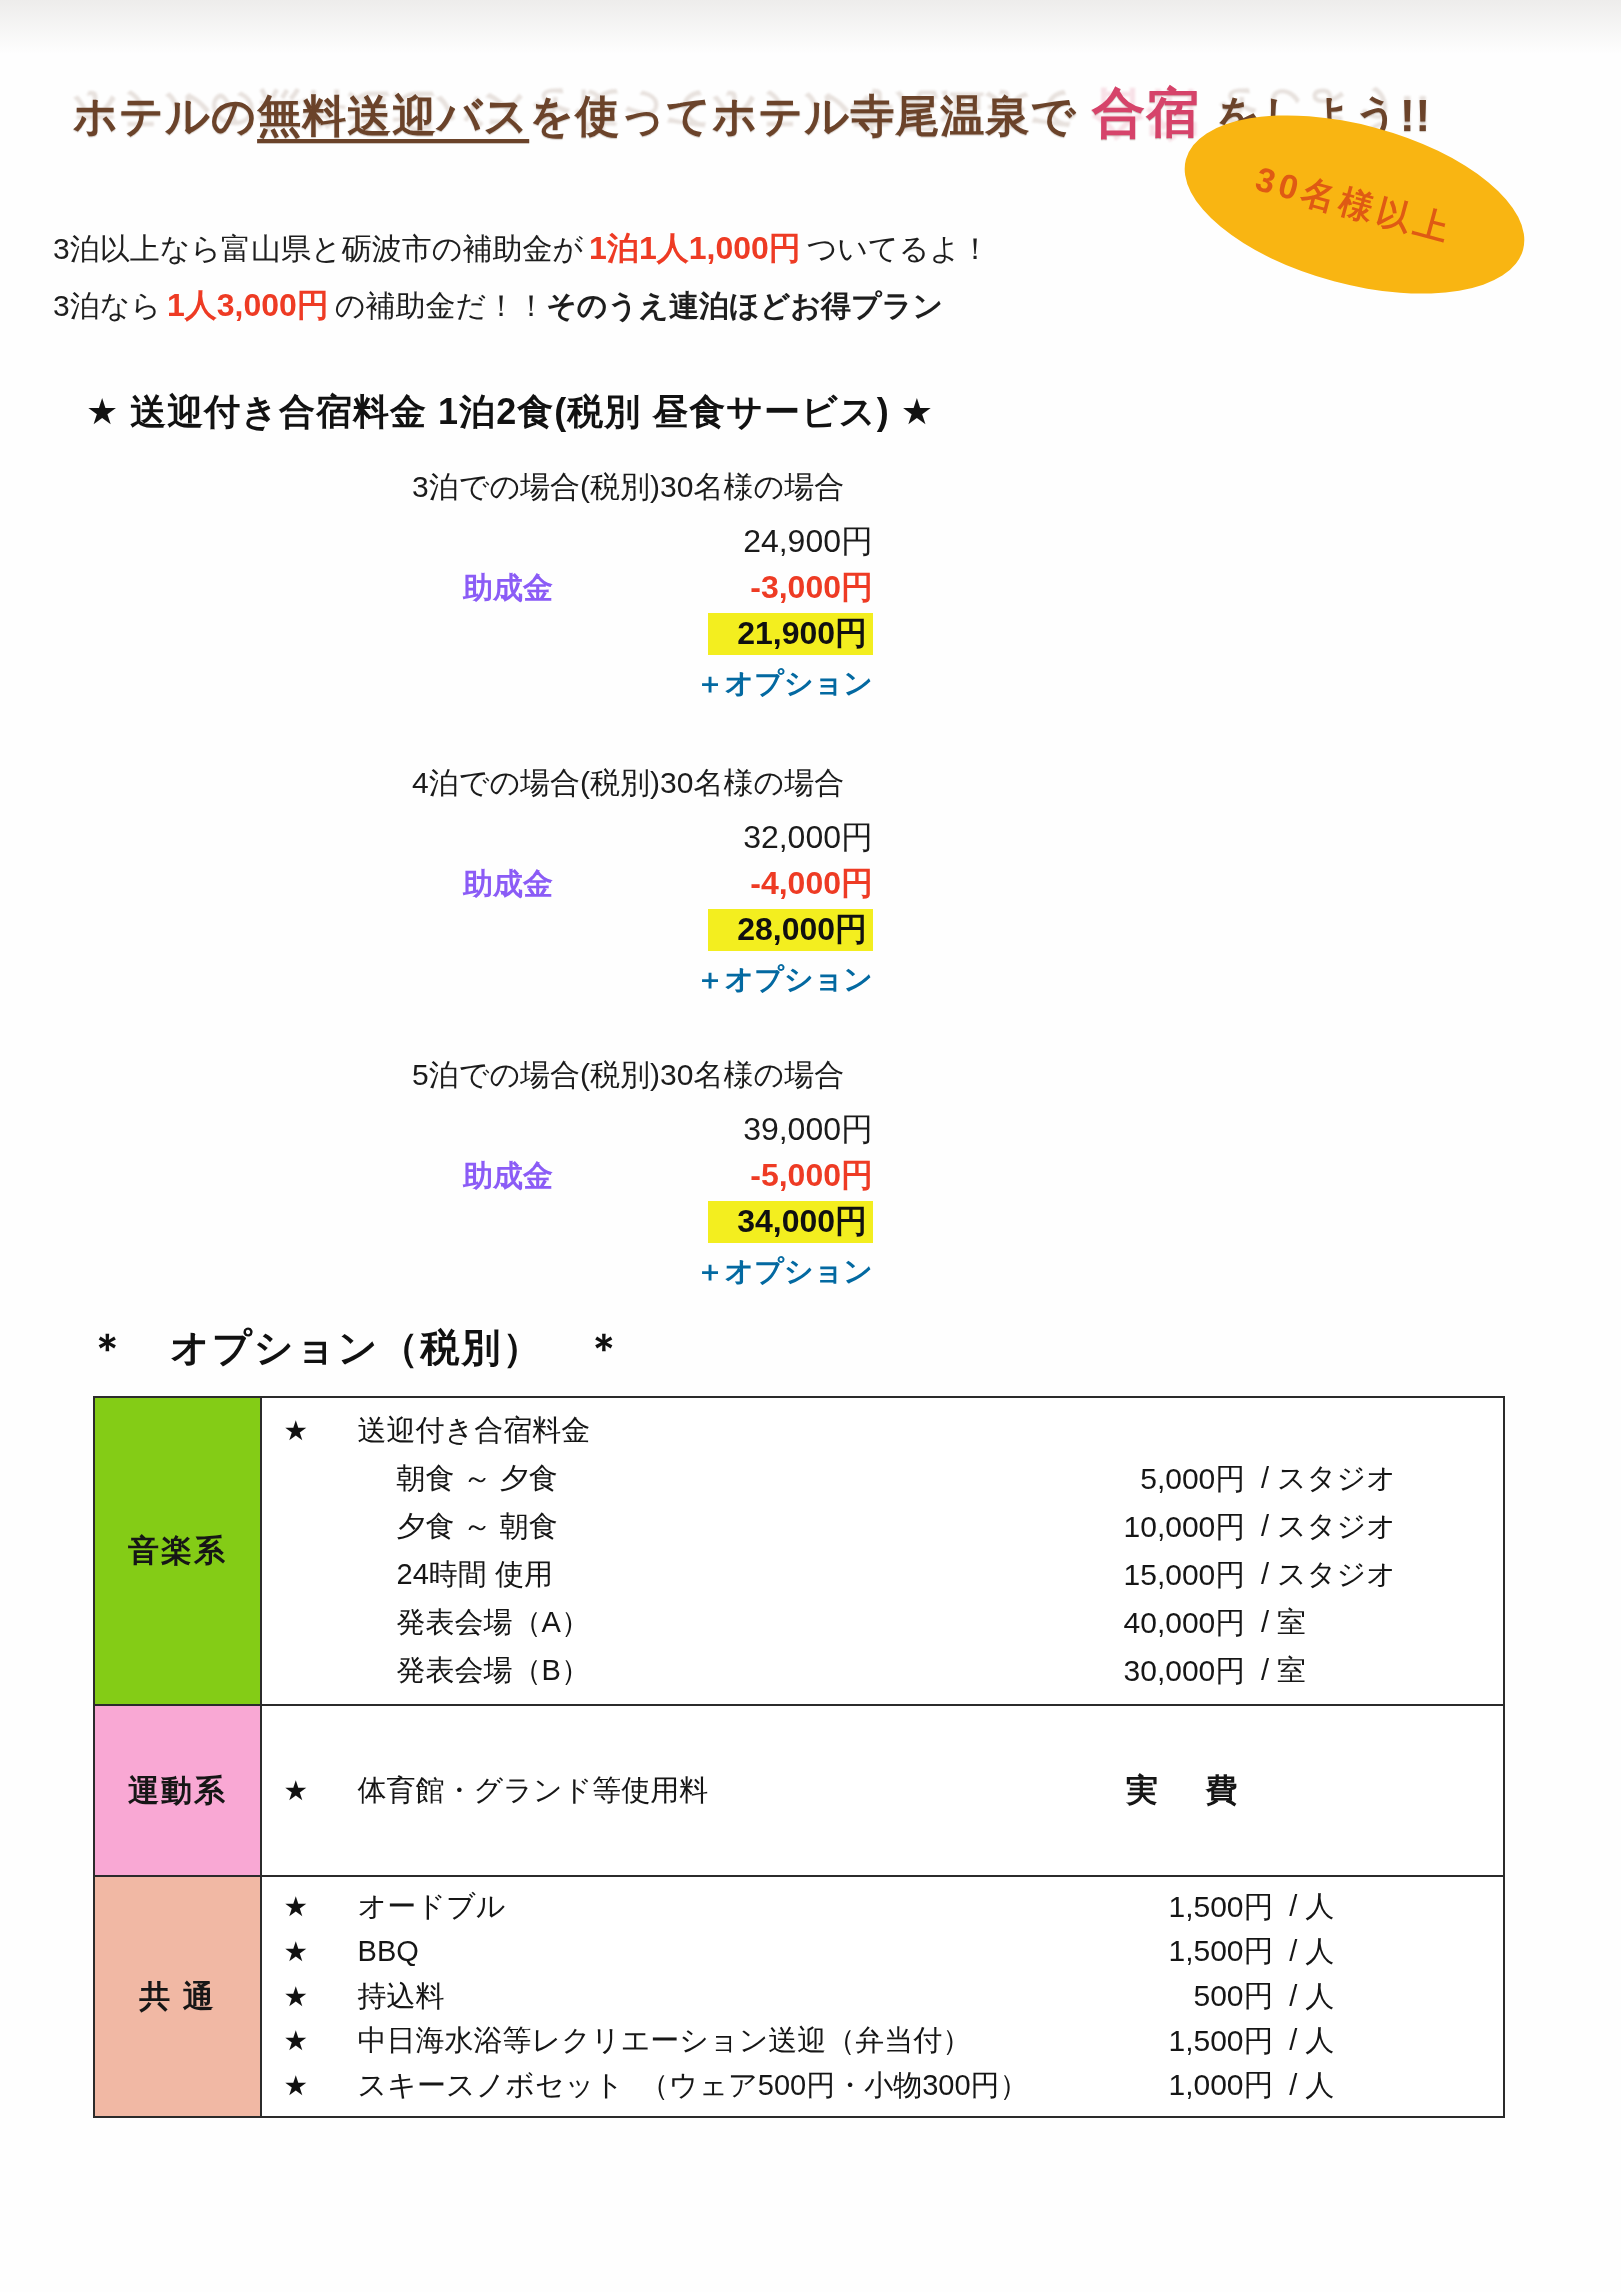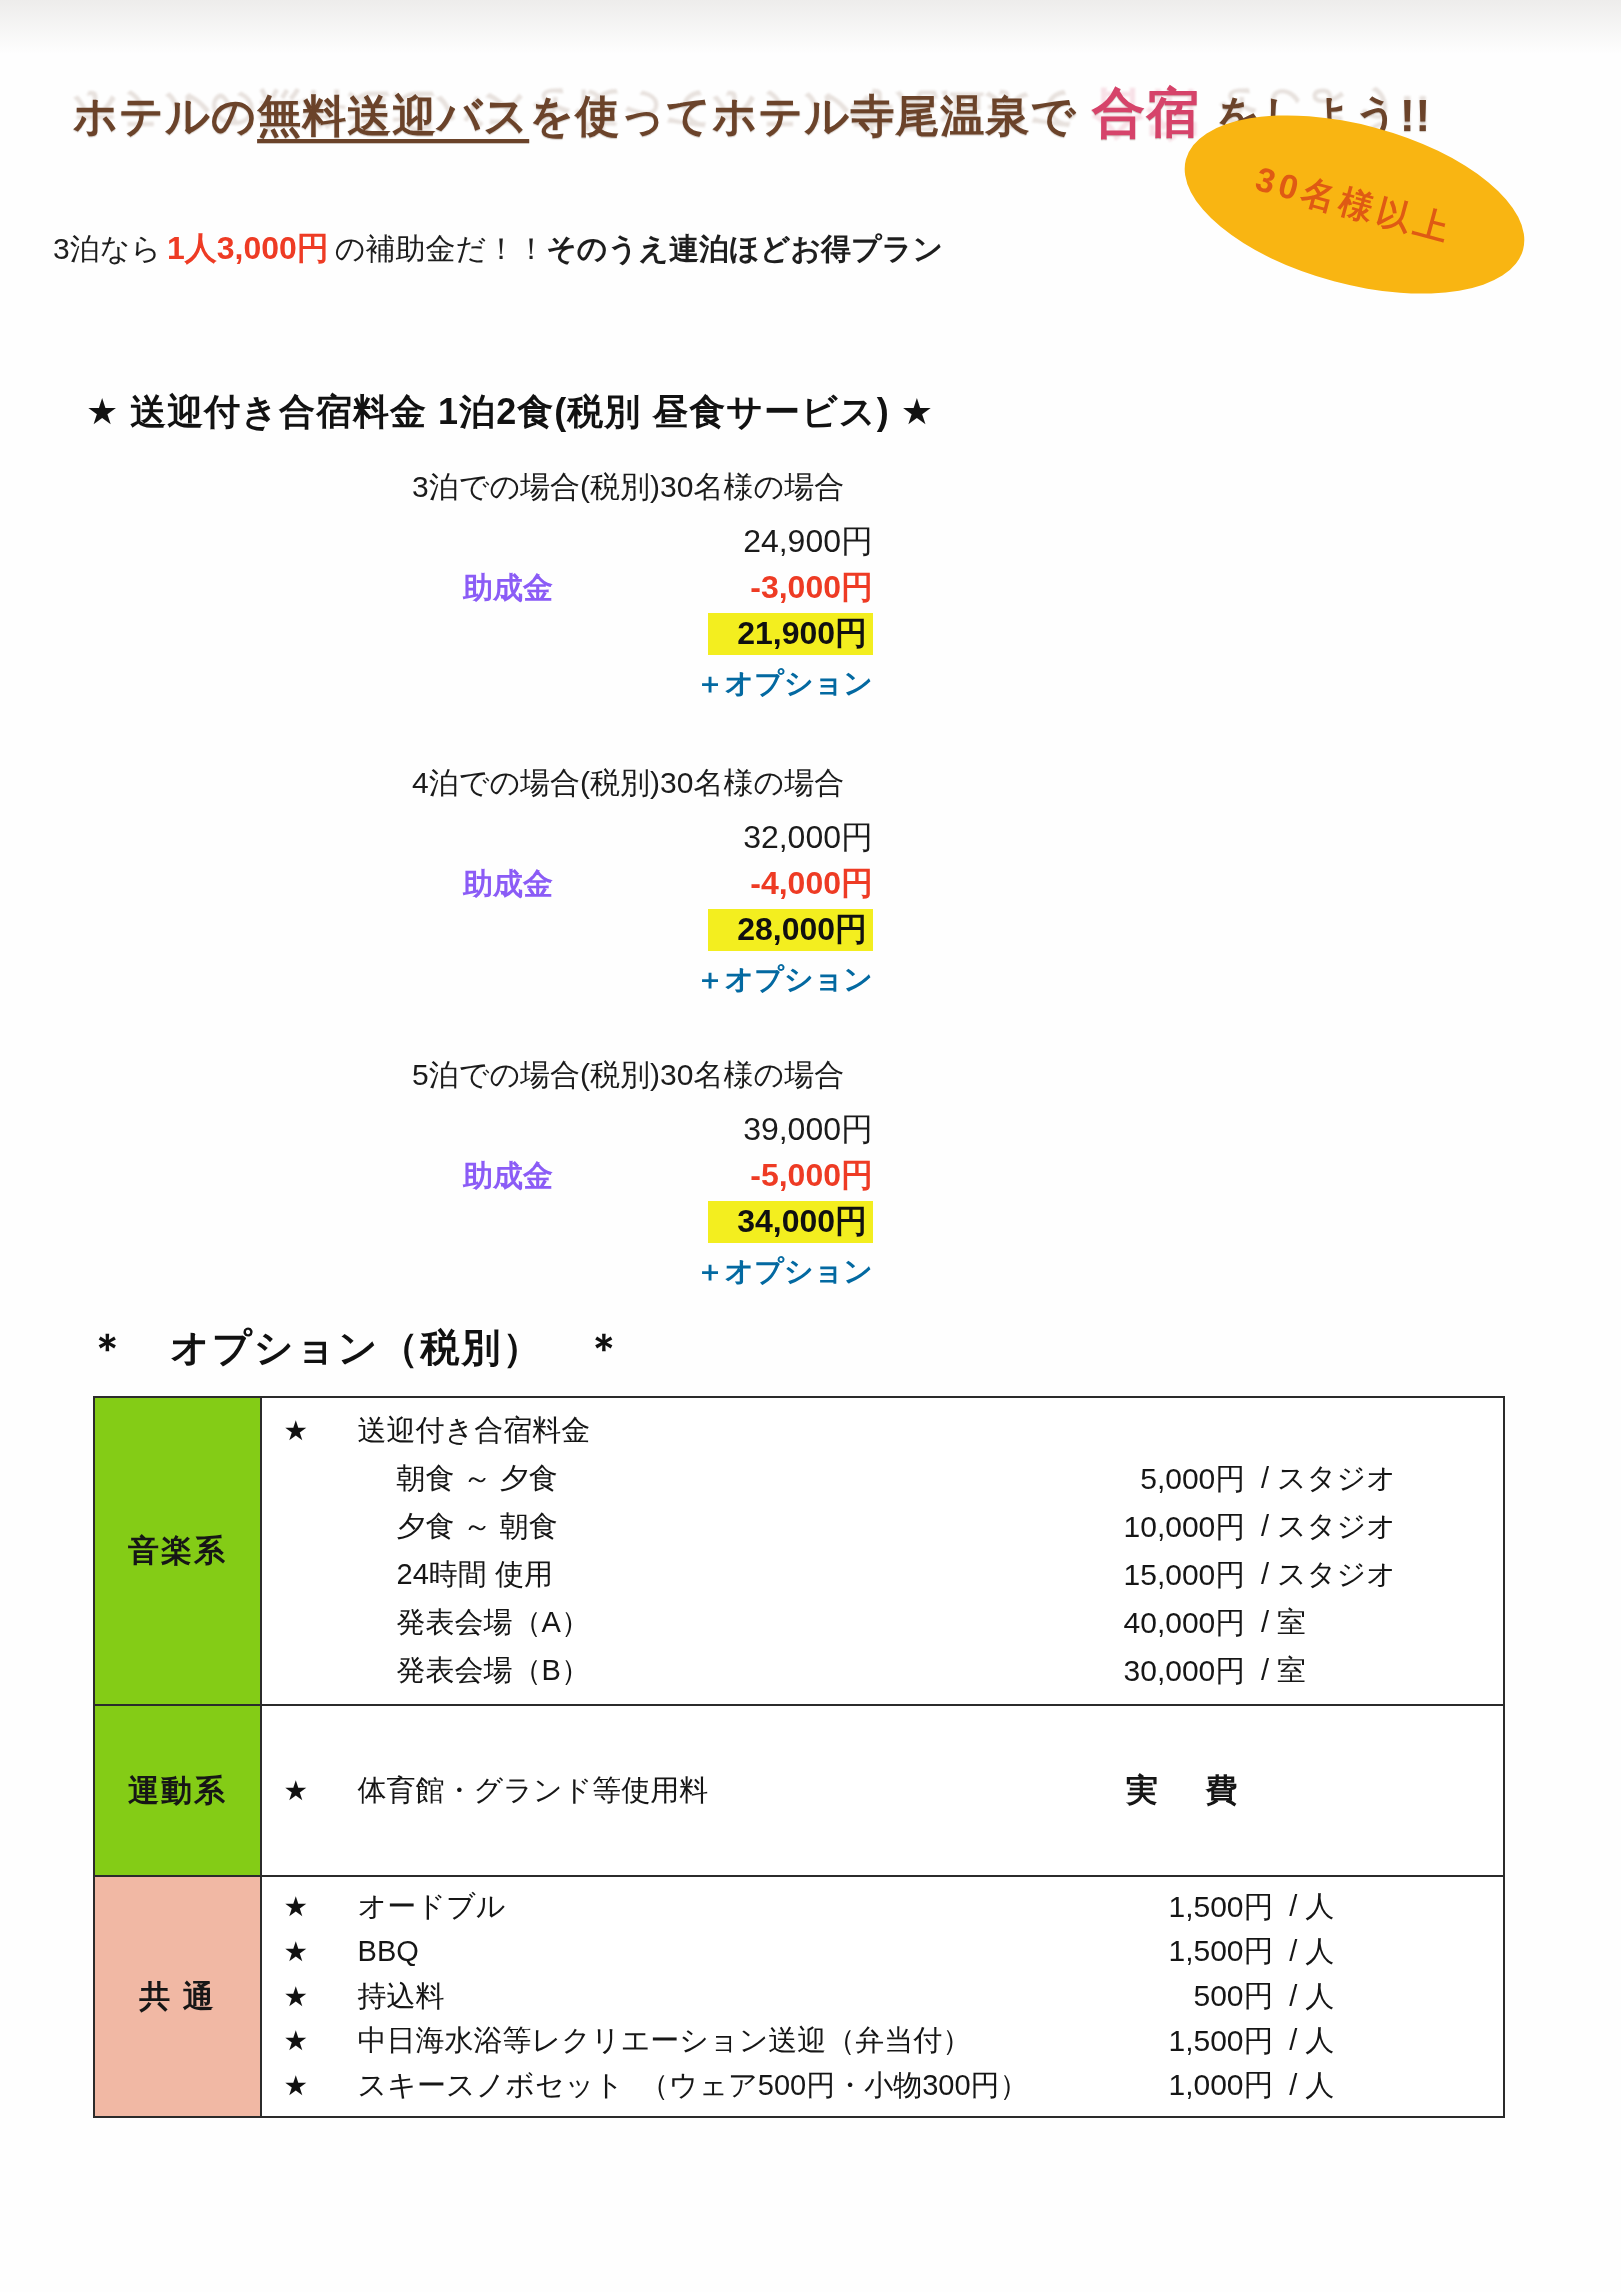--- a/index.html
+++ b/index.html
@@ -66,21 +66,21 @@
   .options-heading{position:absolute;left:88px;top:1321px;font-size:39px;font-weight:700;color:#111;letter-spacing:2px;white-space:nowrap;}
   .opt-table{position:absolute;left:93px;top:1396px;width:1408px;border:2.9px solid #2b2b2b;background:#fff;}
   .opt-section{display:flex;}
   .opt-section + .opt-section{border-top:2px solid #2b2b2b;}
   .opt-cat{
     width:165px;flex:0 0 165px;border-right:2px solid #2b2b2b;
     display:flex;align-items:center;justify-content:center;
     font-size:31px;font-weight:700;color:#161616;letter-spacing:2px;
   }
   .cat-music{background:#84cc16;}
-  .cat-sports{background:#84cc16;}
+  .cat-sports{background:#f9a8d4;}
   .cat-common{background:#f1b8a4;}
   .opt-body{flex:1;display:flex;flex-direction:column;justify-content:center;padding:7.8px 93px 7.8px 21.6px;}
   .opt-row{display:flex;align-items:center;height:48px;font-size:29px;color:#161616;white-space:nowrap;}
   .opt-row .star{width:74px;flex:0 0 74px;font-size:27.4px;color:#111;}
   .opt-row.indent .label{margin-left:39px;}
   .opt-row .note{font-size:29px;margin-left:15.7px;}
   .opt-row .price{margin-left:auto;min-width:245px;text-align:right;font-size:30px;}
   .opt-row .unit{width:149px;flex:0 0 149px;padding-left:15.7px;font-size:29px;}
   .opt-row.sports-row .price{font-weight:700;font-size:32px;letter-spacing:7.8px;}
 </style>
@@ -95,20 +95,23 @@
   <div class="title-mirror" aria-hidden="true">
     <span>ホテルの</span><span>無料送迎バス</span><span>を使ってホテル寺尾温泉で</span><span class="accent">合宿</span><span>をしよう!!</span>
   </div>
 
   <div class="badge">
     <span>30名様以上</span>
   </div>
 
   <div class="intro">
     <div>
+      <span>3泊以上なら富山県と砺波市の補助金が</span><span class="red">1泊1人1,000円</span><span>ついてるよ！</span>
+    </div>
+    <div>
       <span>3泊なら</span><span class="red">1人3,000円</span><span>の補助金だ！！</span><span class="bold">そのうえ連泊ほどお得プラン</span>
     </div>
   </div>
 
   <div class="plans-heading">★ 送迎付き合宿料金 1泊2食(税別 昼食サービス) ★</div>
 
   <div class="plan" style="top:467px;">
     <div class="plan-title">3泊での場合(税別)30名様の場合</div>
     <div class="plan-row">
         <span class="plan-val base">24,900円</span>

